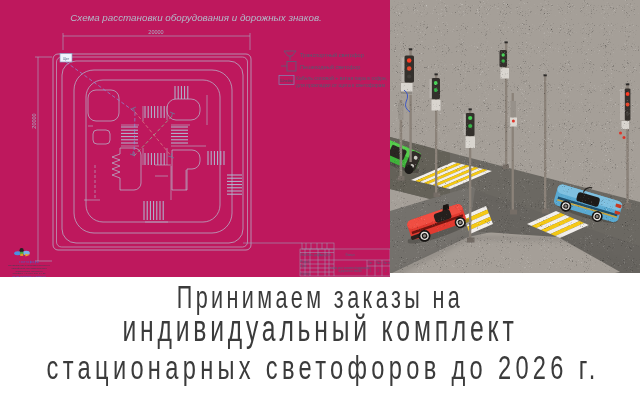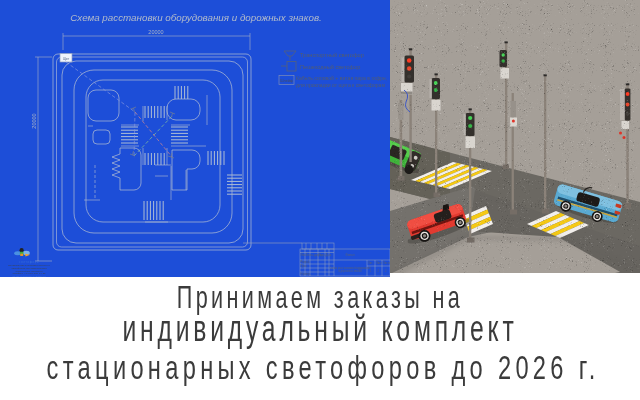--- a/index.html
+++ b/index.html
@@ -4,21 +4,21 @@
 <style>
   html,body{margin:0;padding:0;}
   body{width:640px;height:400px;overflow:hidden;background:#ffffff;font-family:"Liberation Sans", sans-serif;}
   .abs{position:absolute;}
   #page{position:relative;width:640px;height:400px;}
 </style>
 </head>
 <body>
 <div id="page">
 
-<div class="abs" style="left:0;top:0;width:390px;height:277px;background:#1d4ed8;">
+<div class="abs" style="left:0;top:0;width:390px;height:277px;background:#be185d;">
 <svg width="390" height="277" viewBox="0 0 390 277">
 
   <text x="196" y="21" font-size="9.8" font-style="italic" fill="#b2bbca" text-anchor="middle" font-family="Liberation Sans">Схема расстановки оборудования и дорожных знаков.</text>
 
   <g stroke="#a9b3c6" stroke-width="0.6" fill="none">
     <line x1="63" y1="36" x2="250" y2="36"></line>
     <line x1="63" y1="33" x2="63" y2="50"></line>
     <line x1="250" y1="33" x2="250" y2="50"></line>
   </g>
   <text x="156" y="34" font-size="5.5" fill="#a9b3c6" text-anchor="middle">20000</text>

